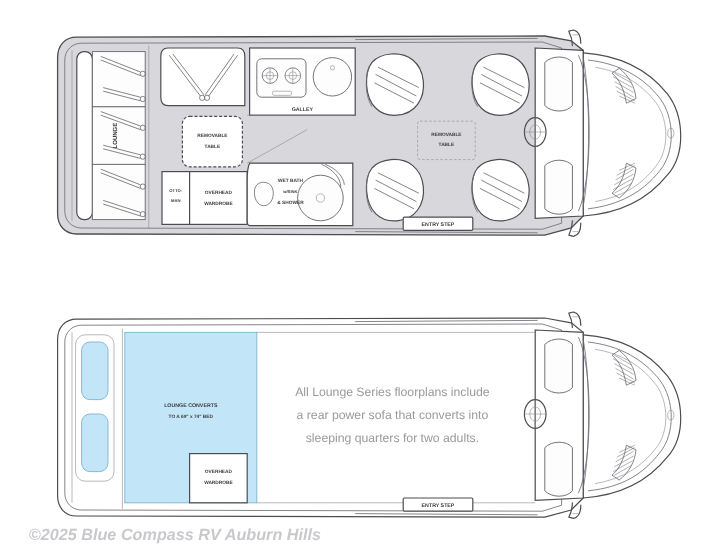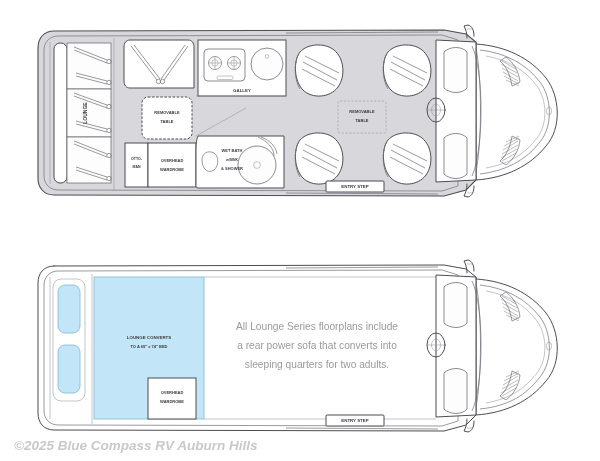--- a/index.html
+++ b/index.html
@@ -3,21 +3,21 @@
 <meta charset="utf-8">
 <title>RV Floorplan</title>
 <style>
   html,body{margin:0;padding:0;}
   body{
     width:600px;height:461px;
     background:#ffffff;
     font-family:"Liberation Sans","DejaVu Sans",sans-serif;
     overflow:hidden;position:relative;
   }
-  #stage{position:absolute;left:6px;top:0;width:531px;height:461px;}
+  #stage{position:absolute;left:16px;top:0;width:531px;height:461px;}
   svg{display:block;}
   .ln{fill:none;stroke:#4c4c52;stroke-width:1;stroke-linejoin:round;stroke-linecap:round;}
   .ln-thin{fill:none;stroke:#6e6e75;stroke-width:0.7;}
   .ln-hair{fill:none;stroke:#8a8a90;stroke-width:0.5;}
   .body-fill{fill:#d8d8dc;stroke:#4c4c52;stroke-width:1.1;}
   .white-fill{fill:#ffffff;stroke:#4c4c52;stroke-width:1;}
   .white-soft{fill:#fdfdfd;stroke:#6e6e75;stroke-width:0.8;}
   .blue-fill{fill:#c2e6f7;stroke:#7fb8cf;stroke-width:0.8;}
   .lbl{
     font-family:"Liberation Sans","DejaVu Sans",sans-serif;

